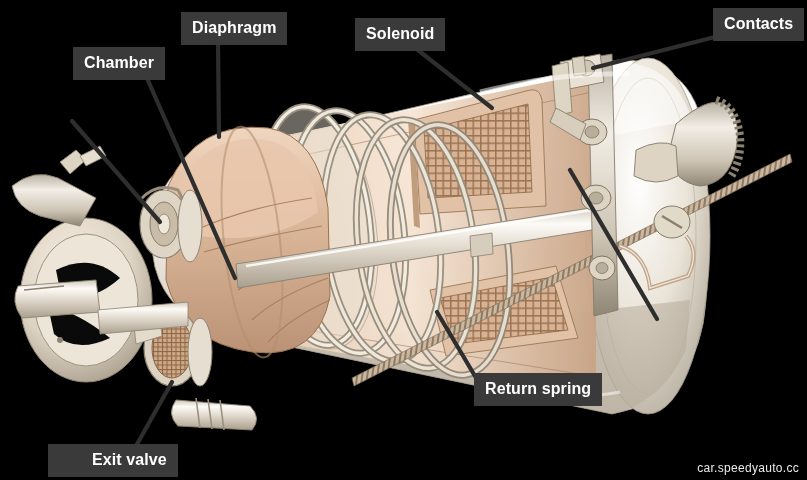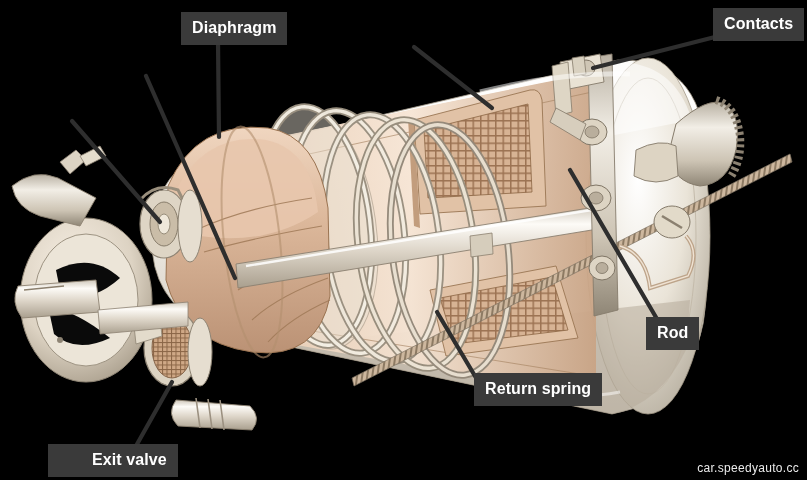--- a/index.html
+++ b/index.html
@@ -304,21 +304,22 @@
       <line x1="146" y1="76" x2="235" y2="278"></line>
       <line x1="218" y1="41" x2="219" y2="137"></line>
       <line x1="414" y1="47" x2="492" y2="108"></line>
       <line x1="715" y1="37" x2="593" y2="68"></line>
       <line x1="657" y1="319" x2="570" y2="170"></line>
       <line x1="488" y1="398" x2="437" y2="312"></line>
       <line x1="136" y1="446" x2="172" y2="382"></line>
     </g>
   </svg>
 
+  <div class="callout" style="left:73px;  top:47px;">Chamber</div>
   <div class="callout" style="left:181px; top:12px;">Diaphragm</div>
+  <div class="callout" style="left:355px; top:18px;">Solenoid</div>
   <div class="callout" style="left:713px; top:8px;">Contacts</div>
-  <div class="callout" style="left:646px; top:317px;">Rod</div>
   <div class="callout" style="left:474px; top:373px;">Return spring</div>
   <div class="callout" style="left:48px;  top:444px;padding-left:44px;">Exit valve</div>
 
   <div class="watermark">car.speedyauto.cc</div>
 
 </div>
 
 </body></html>

